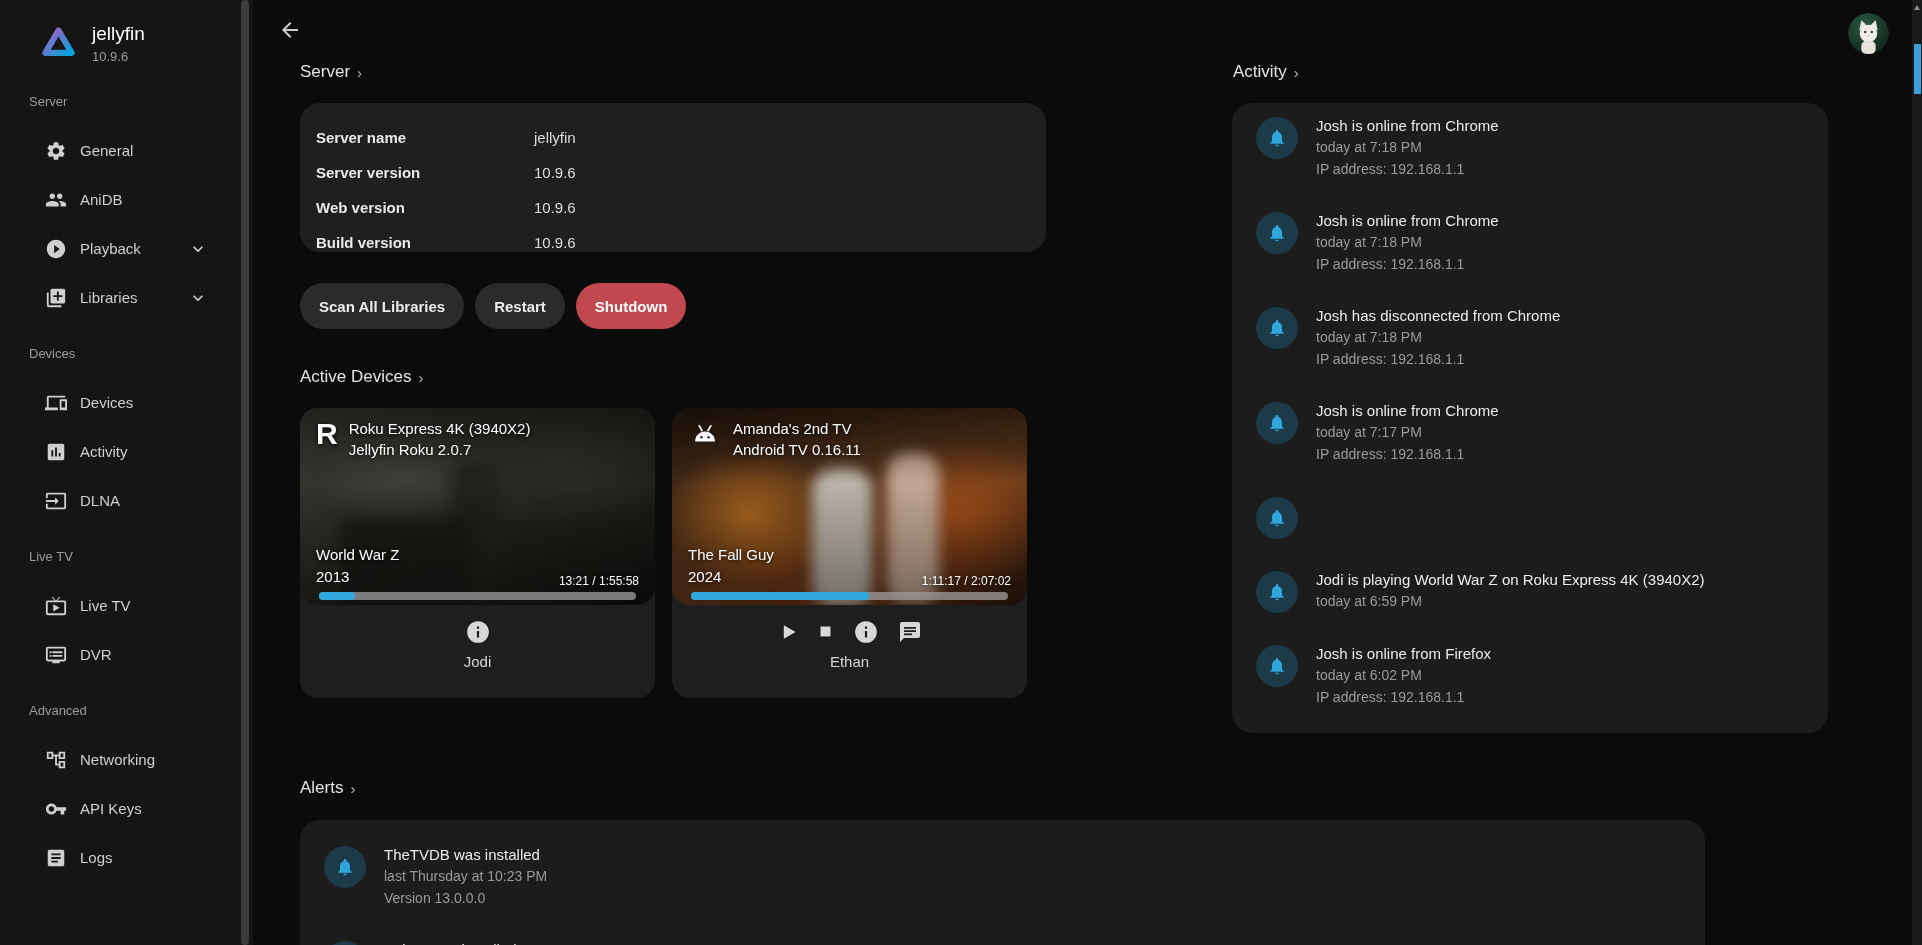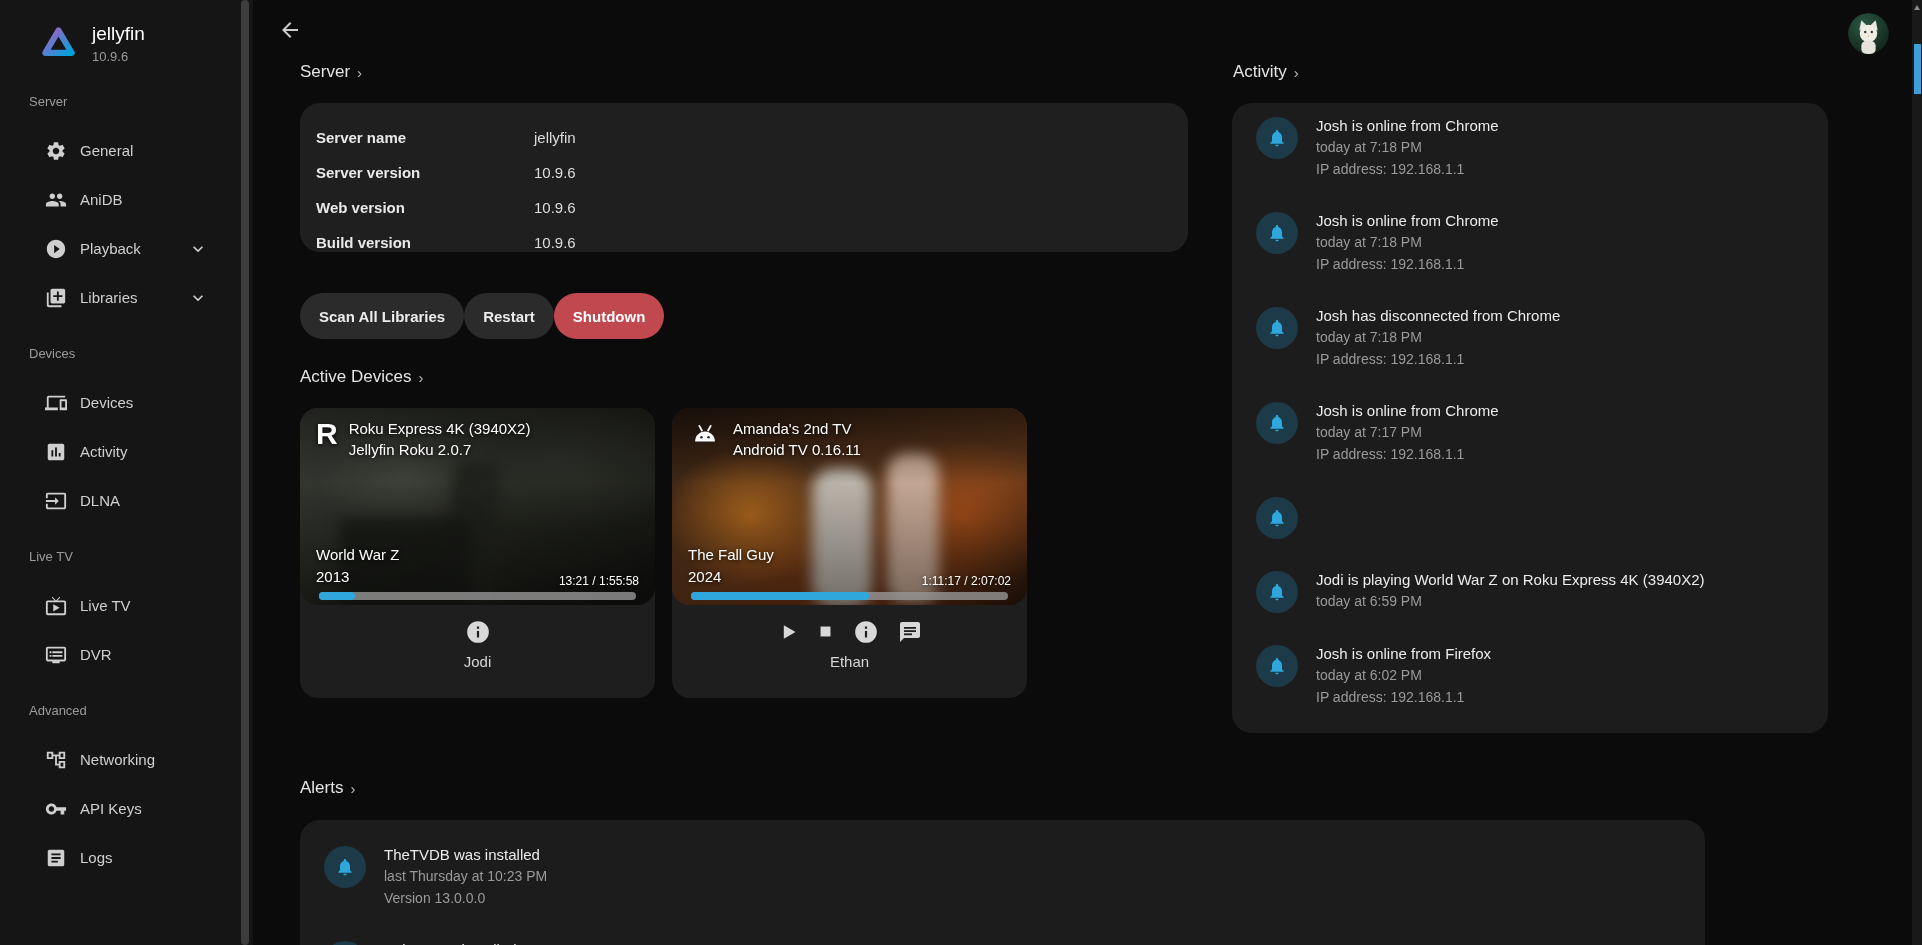--- a/index.html
+++ b/index.html
@@ -24,26 +24,26 @@
   .nav-chevron { margin-left:auto; margin-right:20px; display:flex; }
   .nav-item.active { background:rgba(0,164,220,.18); color:#00a4dc; }
   .sidebar-scroll-thumb { position:absolute; left:241px; top:0; width:8px; height:945px; background:#3d3d3d; border-radius:4px; cursor:pointer; }
   
   .heading { position:absolute; display:flex; align-items:center; gap:7px; font-size:17px; font-weight:500; color:#e4e4e4; cursor:pointer; }
   .hchev { font-size:15px; color:#bdbdbd; font-weight:400; margin-top:1px; }
   
   .back-btn { position:absolute; left:276px; top:16px; width:28px; height:28px; background:none; border:none; cursor:pointer; display:flex; align-items:center; justify-content:center; }
   .user-avatar { position:absolute; left:1848px; top:13px; width:41px; height:41px; border-radius:50%; overflow:hidden; cursor:pointer; }
   
-  .info-card { position:absolute; left:300px; top:103px; width:888px; height:149px; background:#1f1f1f; border-radius:20px; padding:17px 16px; }
+  .info-card { position:absolute; left:300px; top:103px; width:746px; height:149px; background:#1f1f1f; border-radius:20px; padding:17px 16px; }
   .info-row { height:35px; display:flex; align-items:center; font-size:15px; }
   .info-label { width:218px; font-weight:700; color:#e9e9e9; }
   .info-value { color:#dcdcdc; }
   
-  .btn-row { position:absolute; left:300px; top:293px; display:flex; gap:0; }
+  .btn-row { position:absolute; left:300px; top:283px; display:flex; gap:11px; }
   .btn { height:46px; border-radius:23px; padding:0 19px; font-size:15px; font-weight:700; color:#ececec; background:#2b2b2b; border:none; display:flex; align-items:center; cursor:pointer; font-family:inherit; }
   .btn.danger { background:#c0484e; color:#fff; }
   
   .cards-row { position:absolute; left:300px; top:408px; display:flex; gap:17px; }
   .device-card { width:355px; height:290px; border-radius:18px; background:#1e1e1e; position:relative; overflow:hidden; }
   .card-image { position:absolute; top:0; left:0; right:0; height:197px; border-radius:18px; overflow:hidden; }
   .poster-decor { position:absolute; filter:blur(7px); }
   .poster-wwz { background:
       radial-gradient(ellipse 130px 80px at 30% 35%, rgba(150,155,140,.20), transparent 70%),
       radial-gradient(ellipse 180px 100px at 75% 25%, rgba(60,62,56,.5), transparent 75%),

